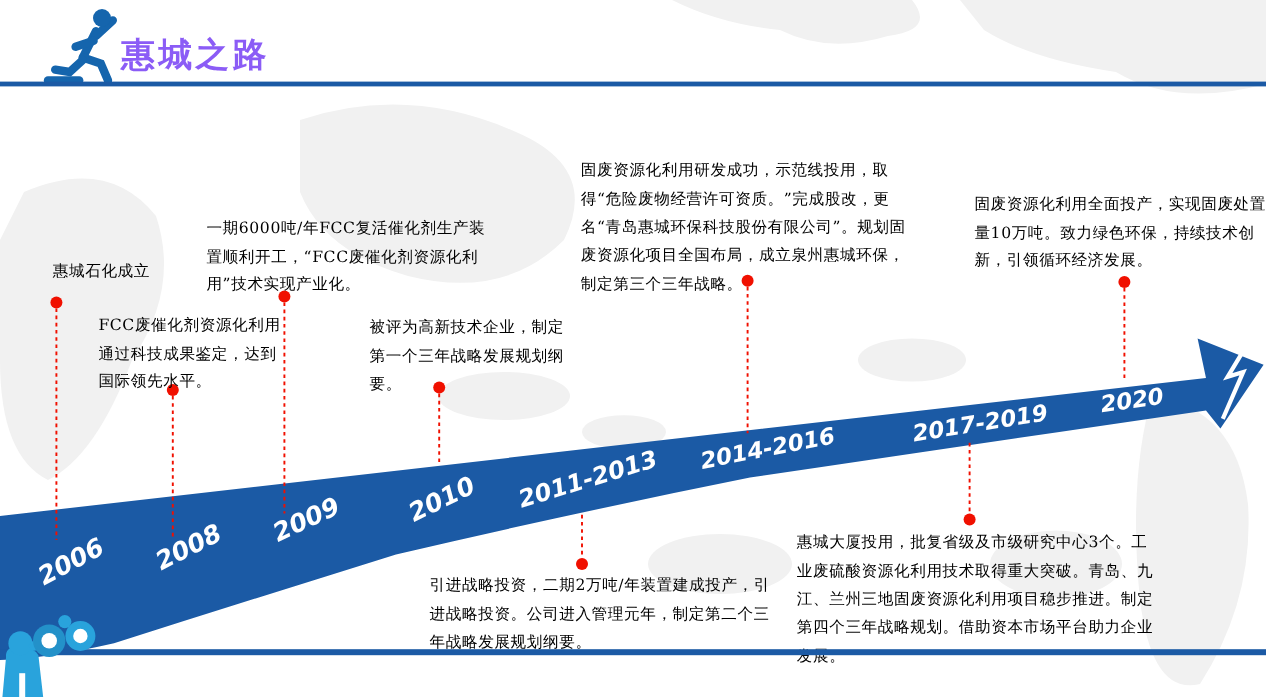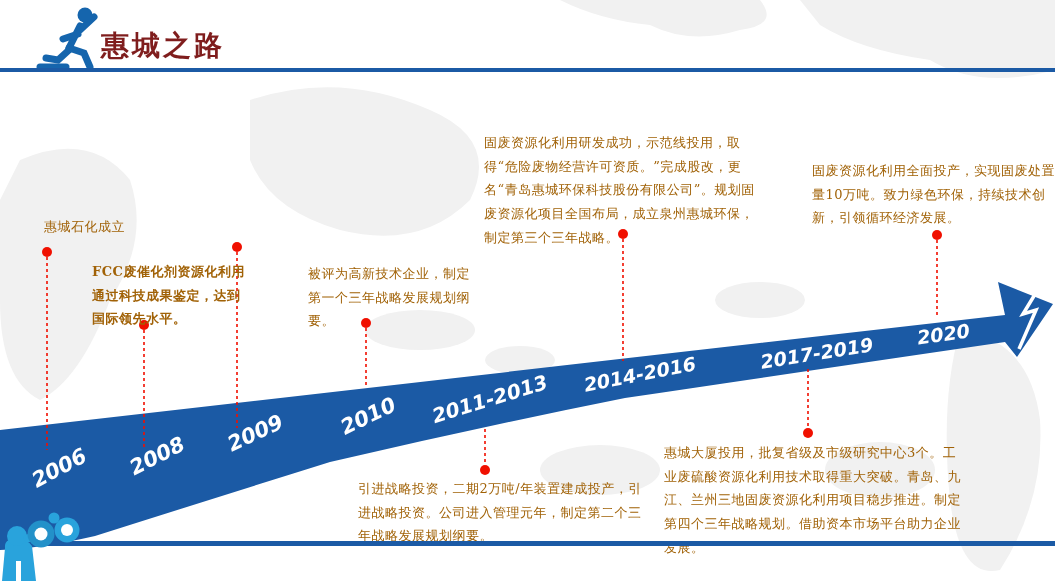--- a/index.html
+++ b/index.html
@@ -7,34 +7,34 @@
     position:relative;
     width:1055px;height:581px;
     overflow:hidden;
     background:#ffffff;
     font-family:"Liberation Sans", sans-serif;
   }
   
   .page-title{
     position:absolute;left:101px;top:27px;
     font-size:28px;font-weight:bold;letter-spacing:3px;
-    color:#7f1d1d;
+    color:#8b5cf6;
     font-family:"DejaVu Sans", sans-serif;
   }
   .header-divider{
     position:absolute;left:0;top:68px;width:1055px;height:4px;
     background:#1b5aa5;
   }
   .runner{position:absolute;left:28px;top:4px;}
   
   .note{
     position:absolute;
     font-family:"DejaVu Serif", serif;
     font-size:13px;line-height:1.82;letter-spacing:0.5px;
-    color:#a16207;
+    color:#000000;
   }
   
   .year{
     position:absolute;
     color:#ffffff;font-weight:bold;font-style:italic;
     font-family:"DejaVu Sans", sans-serif;
     white-space:nowrap;
     transform-origin:center center;
   }
   .svg-layer{position:absolute;left:0;top:0;}
@@ -116,21 +116,22 @@
   <div class="year" style="left:30px;  top:456px; font-size:21px; transform:rotate(-28deg);">2006</div>
   <div class="year" style="left:128px; top:444px; font-size:21px; transform:rotate(-27deg);">2008</div>
   <div class="year" style="left:226px; top:421px; font-size:21px; transform:rotate(-25deg);">2009</div>
   <div class="year" style="left:339px; top:404px; font-size:21px; transform:rotate(-26deg);">2010</div>
   <div class="year" style="left:430px; top:387px; font-size:20px; transform:rotate(-17deg);">2011-2013</div>
   <div class="year" style="left:583px; top:363px; font-size:19px; transform:rotate(-11deg);">2014-2016</div>
   <div class="year" style="left:760px; top:342px; font-size:19px; transform:rotate(-9deg);">2017-2019</div>
   <div class="year" style="left:917px; top:323px; font-size:19px; transform:rotate(-8deg);">2020</div>
 
   <div class="note" style="left:12px;  top:215px; width:130px;margin-left:32px;">惠城石化成立</div>
-  <div class="note" style="left:92px;  top:260px; width:160px;font-weight:bold;">FCC废催化剂资源化利用通过科技成果鉴定，达到国际领先水平。</div>
+  <div class="note" style="left:82px;  top:260px; width:160px;">FCC废催化剂资源化利用通过科技成果鉴定，达到国际领先水平。</div>
+  <div class="note" style="left:172px; top:179px; width:240px;">一期6000吨/年FCC复活催化剂生产装置顺利开工，“FCC废催化剂资源化利用”技术实现产业化。</div>
   <div class="note" style="left:308px; top:262px; width:168px;">被评为高新技术企业，制定第一个三年战略发展规划纲要。</div>
   <div class="note" style="left:358px; top:477px; width:285px;">引进战略投资，二期2万吨/年装置建成投产，引进战略投资。公司进入管理元年，制定第二个三年战略发展规划纲要。</div>
   <div class="note" style="left:484px; top:131px; width:275px;">固废资源化利用研发成功，示范线投用，取得“危险废物经营许可资质。”完成股改，更名“青岛惠城环保科技股份有限公司”。规划固废资源化项目全国布局，成立泉州惠城环保，制定第三个三年战略。</div>
   <div class="note" style="left:664px; top:441px; width:300px;">惠城大厦投用，批复省级及市级研究中心3个。工业废硫酸资源化利用技术取得重大突破。青岛、九江、兰州三地固废资源化利用项目稳步推进。制定第四个三年战略规划。借助资本市场平台助力企业发展。</div>
   <div class="note" style="left:812px; top:159px; width:245px;">固废资源化利用全面投产，实现固废处置量10万吨。致力绿色环保，持续技术创新，引领循环经济发展。</div>
 
   <div class="bottom-bar"></div>
 
   <svg class="svg-layer" style="top:505px;" width="110" height="76" viewBox="0 0 110 76">
 

